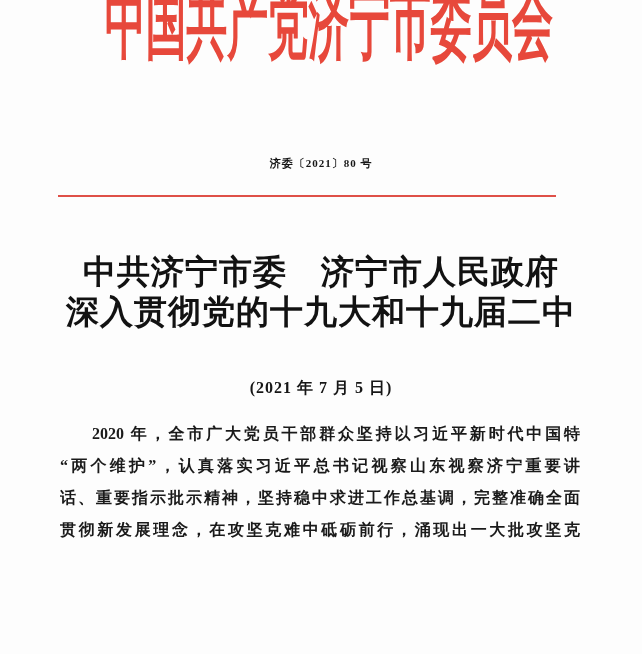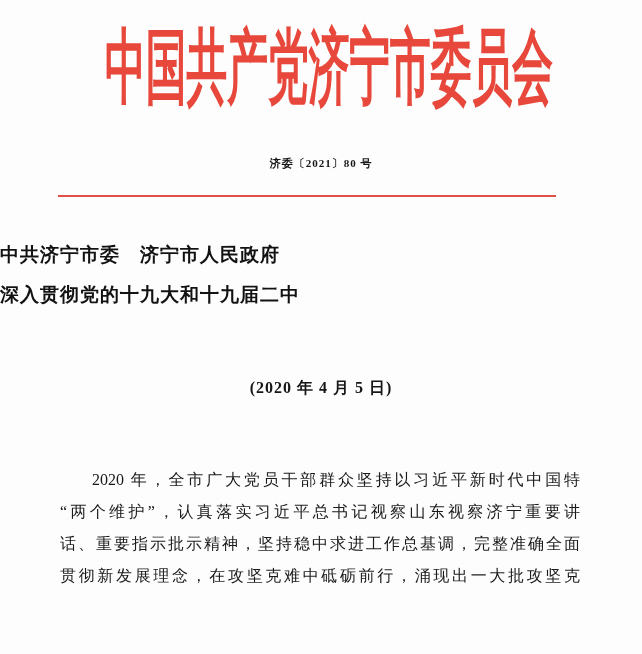--- a/index.html
+++ b/index.html
@@ -14,21 +14,20 @@
     color: #1c1c1c;
   }
   
   .org-title-wrap {
     position: absolute;
     top: 24px;
     left: 16px;
     right: 0;
     height: 88px;
     display: flex;
-    align-items: center;
     justify-content: center;
   }
   .org-title {
     font-size: 42px;
     font-weight: bold;
     color: #e7483b;
     letter-spacing: 0px;
     white-space: nowrap;
     line-height: 1;
     transform: scale(0.97, 1.95);
@@ -51,24 +50,25 @@
     position: absolute;
     top: 195px;
     left: 58px;
     width: 498px;
     height: 2px;
     background: #df5048;
   }
   
   .title-block {
     position: absolute;
-    top: 235px;
+    top: 252px;
     left: 0;
     right: 0;
-    font-size: 19px;
+    text-align: center;
+    font-size: 33px;
     font-weight: bold;
     line-height: 40px;
     letter-spacing: 1px;
     color: #121212;
   }
   .title-date {
     position: absolute;
     top: 378px;
     left: 0;
     right: 0;
@@ -79,23 +79,22 @@
     color: #161616;
   }
   
   .body-text {
     position: absolute;
     top: 418px;
     left: 60px;
     width: 520px;
     font-size: 16px;
     line-height: 32px;
-    font-weight: 400;
+    font-weight: 700;
     color: #1a1a1a;
-    margin-top: 46px;
   }
   .body-line {
     max-height: 32px;
     overflow: hidden;
     text-align: justify;
     text-align-last: justify;
   }
   .body-line.first { text-indent: 32px; }
   .body-line.last { text-align-last: left; }
 </style>
@@ -110,21 +109,21 @@
 
   <div class="doc-number">济委〔2021〕80 号</div>
 
   <div class="red-line"></div>
 
   <div class="title-block">
     <div class="title-line">中共济宁市委　济宁市人民政府</div>
     <div class="title-line">深入贯彻党的十九大和十九届二中</div>
   </div>
 
-  <div class="title-date">(2020 年 4 月 5 日)</div>
+  <div class="title-date">(2021 年 7 月 5 日)</div>
 
   <div class="body-text">
     <div class="body-line first">2020 年，全市广大党员干部群众坚持以习近平新时代中国特</div>
     <div class="body-line">“两个维护”，认真落实习近平总书记视察山东视察济宁重要讲</div>
     <div class="body-line">话、重要指示批示精神，坚持稳中求进工作总基调，完整准确全面</div>
     <div class="body-line">贯彻新发展理念，在攻坚克难中砥砺前行，涌现出一大批攻坚克</div>
   </div>
 
 </div>
 

